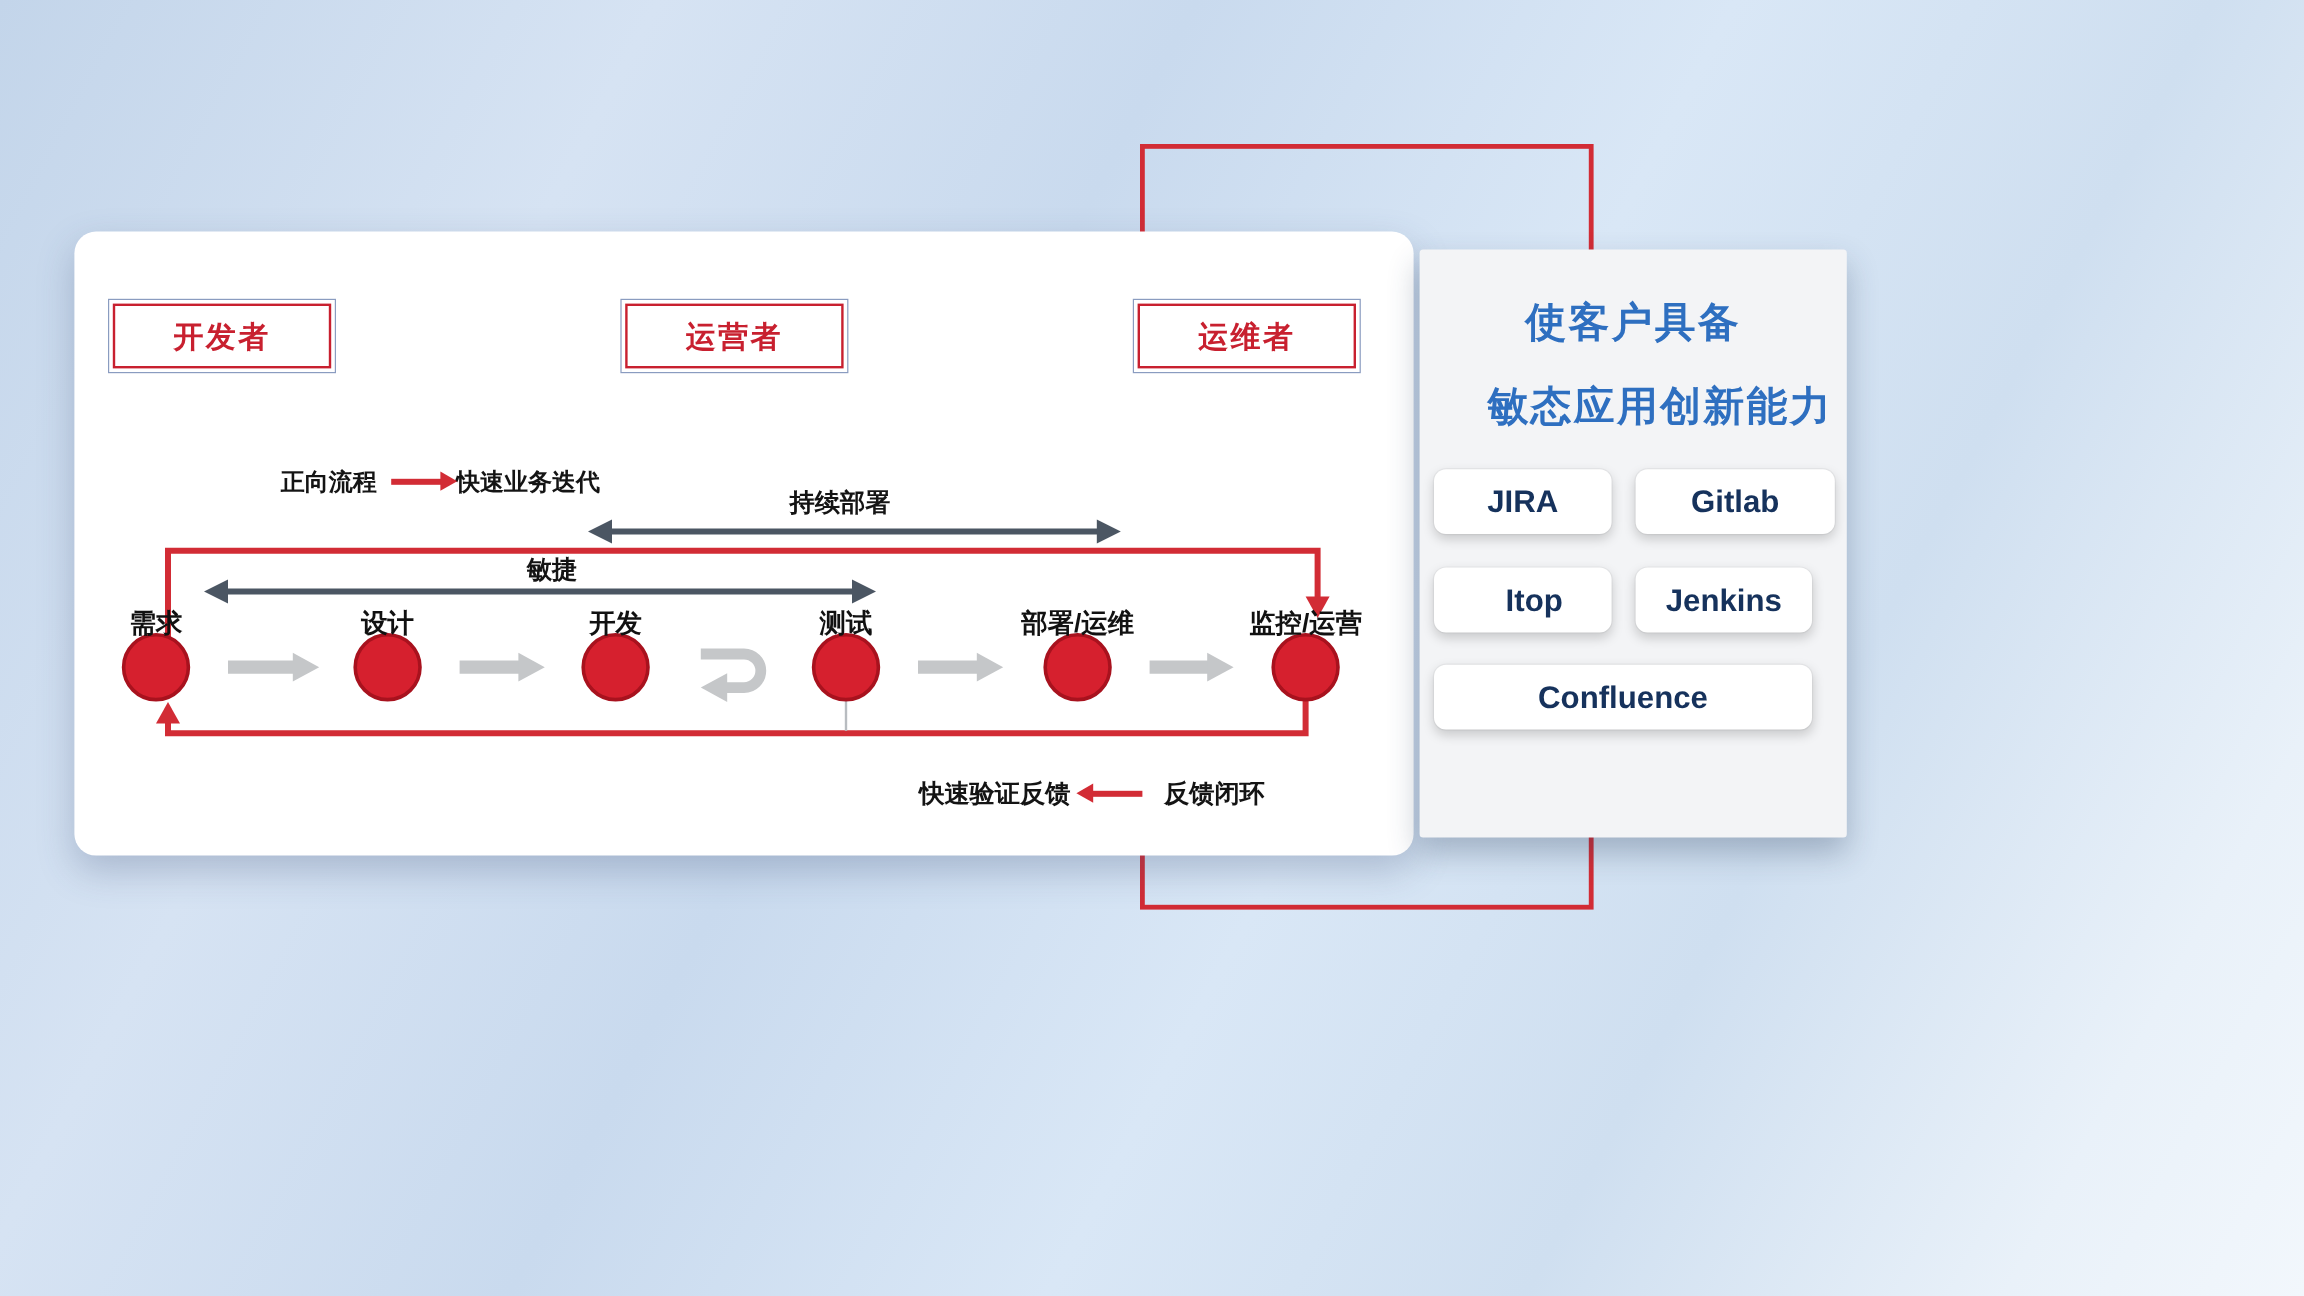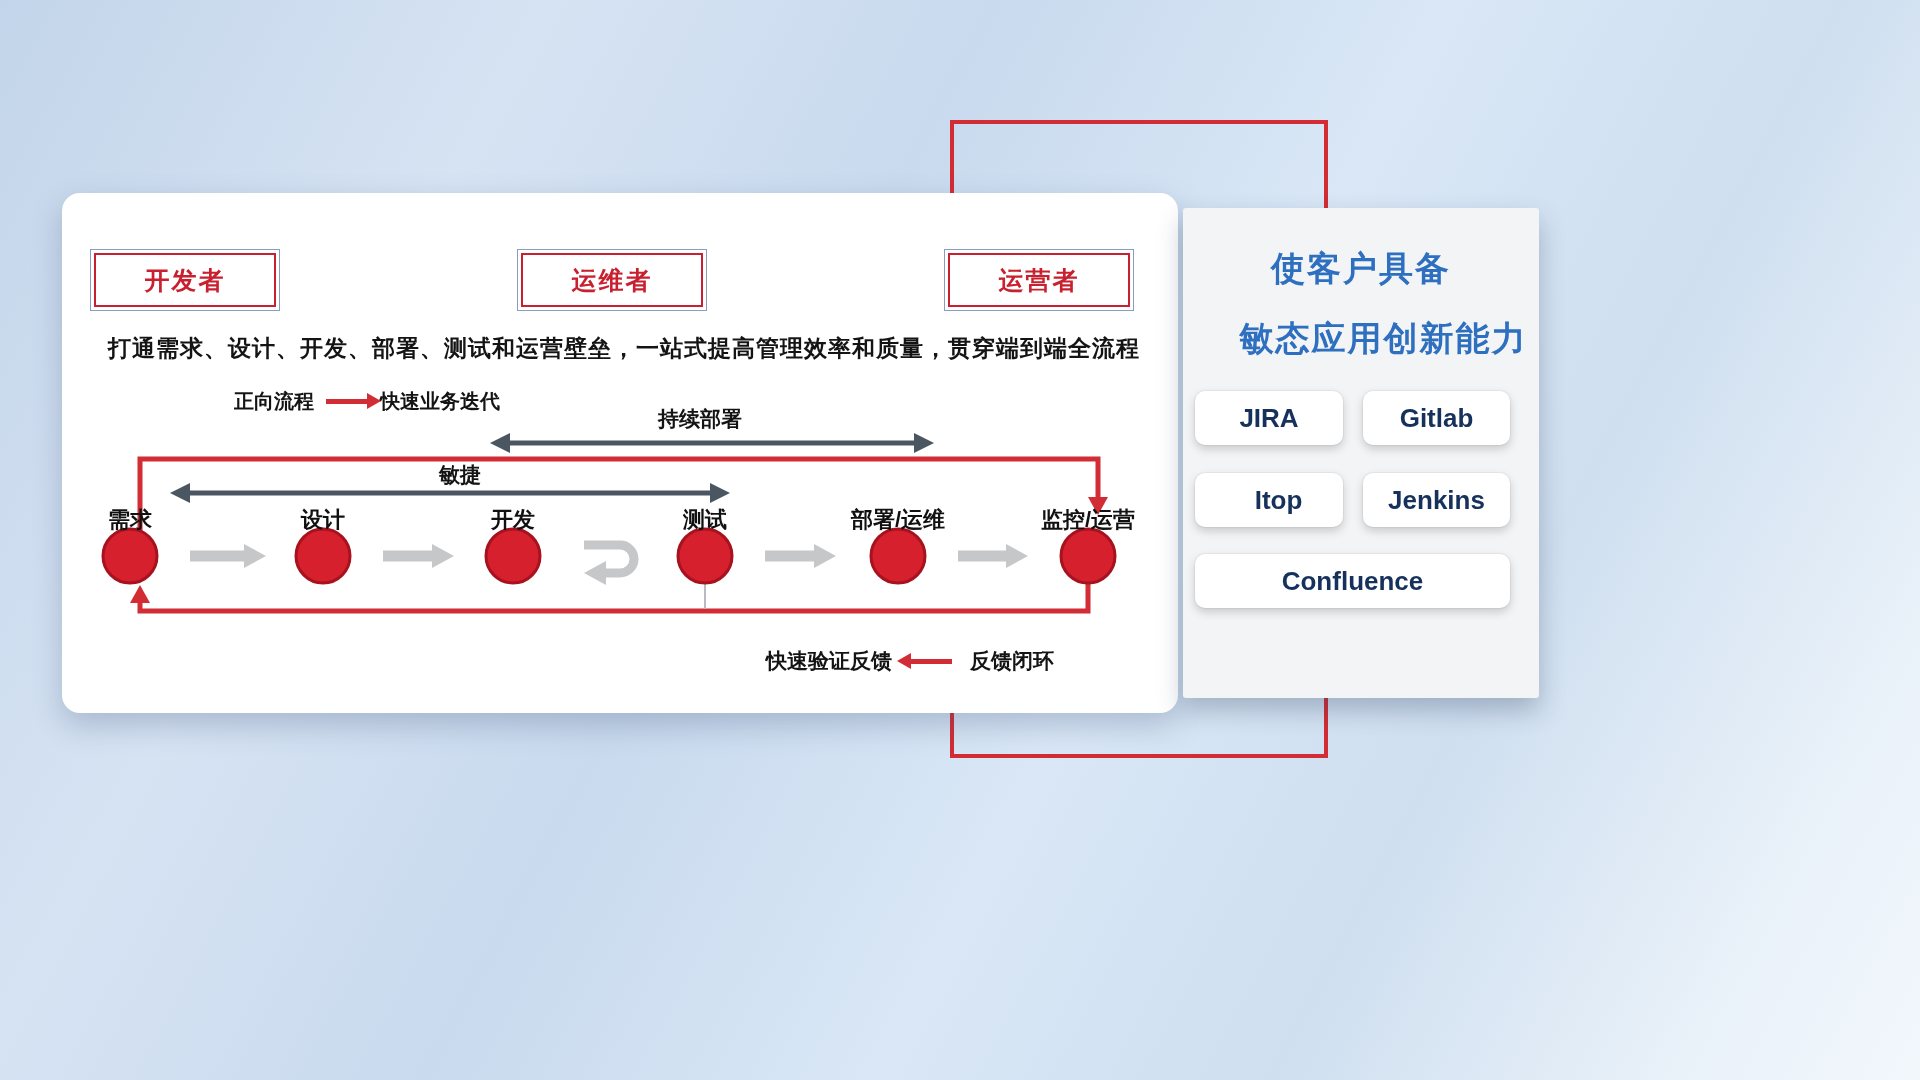--- a/index.html
+++ b/index.html
@@ -121,47 +121,46 @@
 
   .tool-btn {
     position: absolute;
     background: #ffffff; border-radius: 10px;
     box-shadow: 0 4px 10px rgba(0,0,0,0.18), 0 0 0 1px rgba(0,0,0,0.04);
     display: flex; align-items: center; justify-content: center;
     font-size: 26px; font-weight: bold; color: #16325c;
     cursor: default;
   }
   .btn-jira       { left: 12px;  top: 183px; width: 148px; height: 54px; }
-  .btn-gitlab     { left: 180px; top: 183px; width: 147px; height: 54px; }
+  .btn-gitlab     { left: 180px; top: 183px; width: 166px; height: 54px; }
   .btn-itop       { left: 12px;  top: 265px; width: 148px; height: 54px; padding-left: 19px; }
   .btn-jenkins    { left: 180px; top: 265px; width: 147px; height: 54px; }
   .btn-confluence { left: 12px;  top: 346px; width: 315px; height: 54px; }
 </style>
 </head>
 <body>
 
 <div class="screen">
 
   <div class="red-frame"></div>
 
   <div class="panel">
 
     <div class="roles-row">
       <div class="role-box">
         <span class="role-label">开发者</span>
       </div>
       <div class="role-box">
+        <span class="role-label">运营者</span>
+      </div>
+      <div class="role-box">
         <span class="role-label">运维者</span>
       </div>
-      <div class="role-box">
-        <span class="role-label">运营者</span>
-      </div>
     </div>
 
-    <div class="headline">打通需求、设计、开发、部署、测试和运营壁垒，一站式提高管理效率和质量，贯穿端到端全流程</div>
 
     <div class="legend-forward">
       <span>正向流程</span>
       <span class="harrow-right"></span>
       <span>快速业务迭代</span>
     </div>
 
     <svg class="flow-svg" width="1116" height="520" viewBox="0 0 1116 520">
 
       <g>

